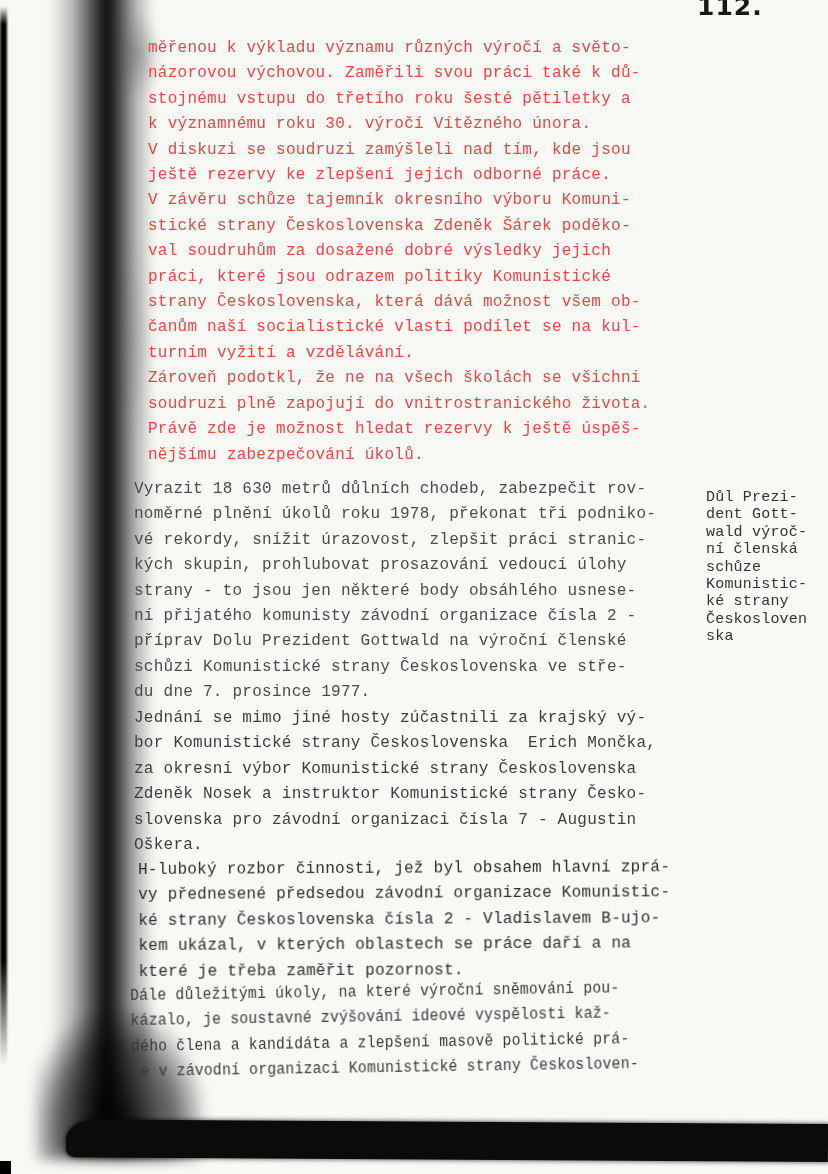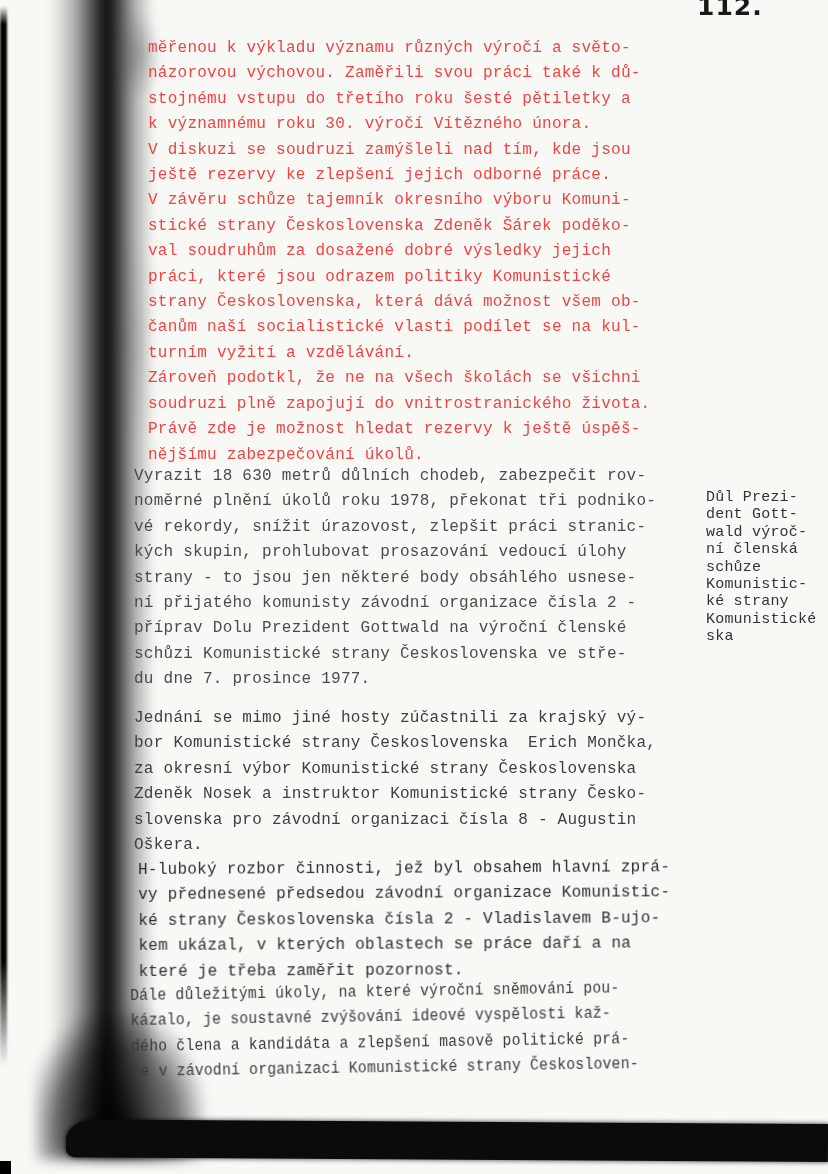--- a/index.html
+++ b/index.html
@@ -62,21 +62,21 @@
     font-family:"DejaVu Sans","Liberation Sans",sans-serif;
     font-weight:700;font-size:25px;letter-spacing:1px;color:#181818;
     filter:blur(0.2px);
   }
   .txt{
     position:absolute;
     white-space:pre-wrap;
     font-size:16px;line-height:25.4px;letter-spacing:0.25px;
   }
   .block-a {left:148px;top:36px;width:580px;color:#ef4444;filter:blur(0.25px);}
-  .block-b1{left:134px;top:464px;width:596px;color:#4b4b4b;filter:blur(0.7px);font-family:Liberation Mono, monospace;}
+  .block-b1{left:134px;top:477px;width:596px;color:#4b4b4b;filter:blur(0.7px);font-family:Liberation Mono, monospace;}
   .block-b2{left:134px;top:706px;width:600px;color:#3e3e3e;filter:blur(0.55px);}
   .block-b3{left:138px;top:858px;width:600px;color:#2e2e2e;filter:blur(0.4px);transform:rotate(-0.3deg);transform-origin:0 0;}
   .block-b4{left:130px;top:984px;width:620px;color:#3a3a3a;filter:blur(0.55px);
             transform:rotate(-0.9deg) scaleX(0.92);transform-origin:0 0;}
   .margin-note{
     position:absolute;left:706px;top:489px;width:120px;
     white-space:pre-wrap;
     font-size:15px;line-height:17.4px;letter-spacing:0.2px;
     color:#333;filter:blur(0.35px);
   }
@@ -118,38 +118,38 @@
 kých skupin, prohlubovat prosazování vedoucí úlohy
 strany - to jsou jen některé body obsáhlého usnese-
 ní přijatého komunisty závodní organizace čísla 2 -
 příprav Dolu Prezident Gottwald na výroční členské
 schůzi Komunistické strany Československa ve stře-
 du dne 7. prosince 1977.</div>
   <div class="txt block-b2">Jednání se mimo jiné hosty zúčastnili za krajský vý-
 bor Komunistické strany Československa  Erich Mončka,
 za okresní výbor Komunistické strany Československa
 Zdeněk Nosek a instruktor Komunistické strany Česko-
-slovenska pro závodní organizaci čísla 8 - Augustin
+slovenska pro závodní organizaci čísla 7 - Augustin
 Oškera.</div>
   <div class="txt block-b3">H-luboký rozbor činnosti, jež byl obsahem hlavní zprá-
 vy přednesené předsedou závodní organizace Komunistic-
 ké strany Československa čísla 2 - Vladislavem B-ujo-
 kem ukázal, v kterých oblastech se práce daří a na
 které je třeba zaměřit pozornost.</div>
   <div class="txt block-b4">Dále důležitými úkoly, na které výroční sněmování pou-
 kázalo, je soustavné zvýšování ideové vyspělosti kaž-
 dého člena a kandidáta a zlepšení masově politické prá-
 ce v závodní organizaci Komunistické strany Českosloven-</div>
 
   <div class="margin-note">Důl Prezi-
 dent Gott-
 wald výroč-
 ní členská
 schůze
 Komunistic-
 ké strany
-Komunistické
+Českosloven
 ska</div>
 
   <div class="bottom-bar"></div>
   <div class="corner-mark"></div>
 
 </div>
 
 </body></html>

